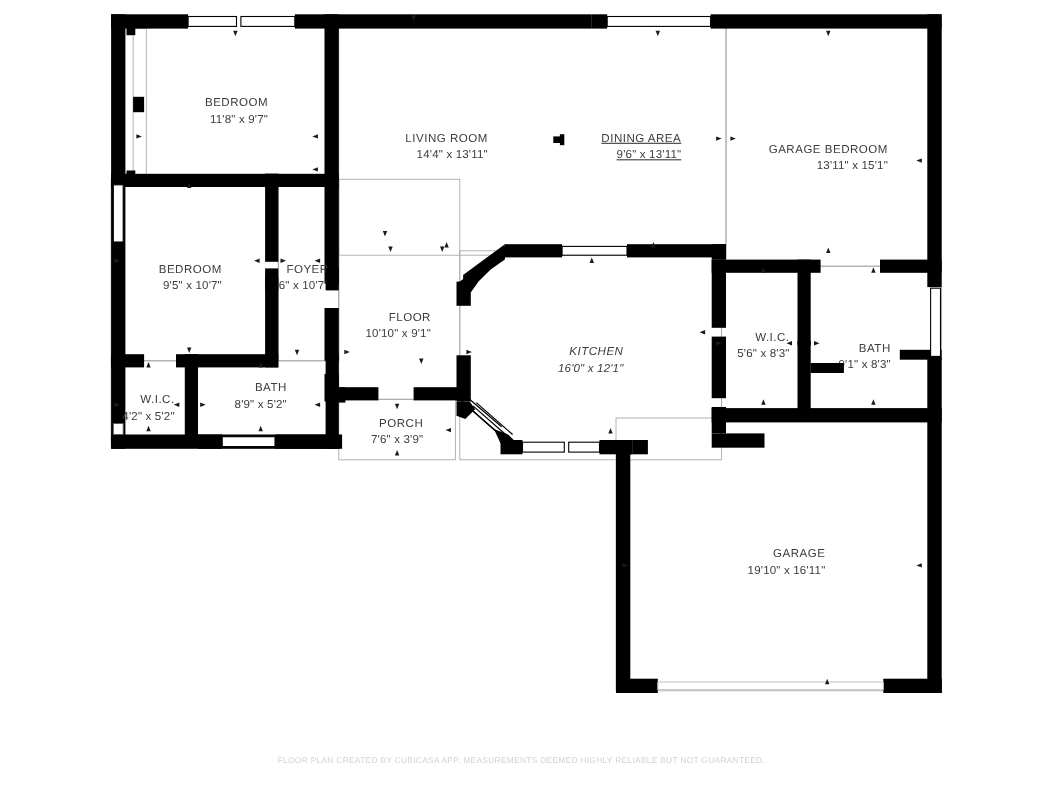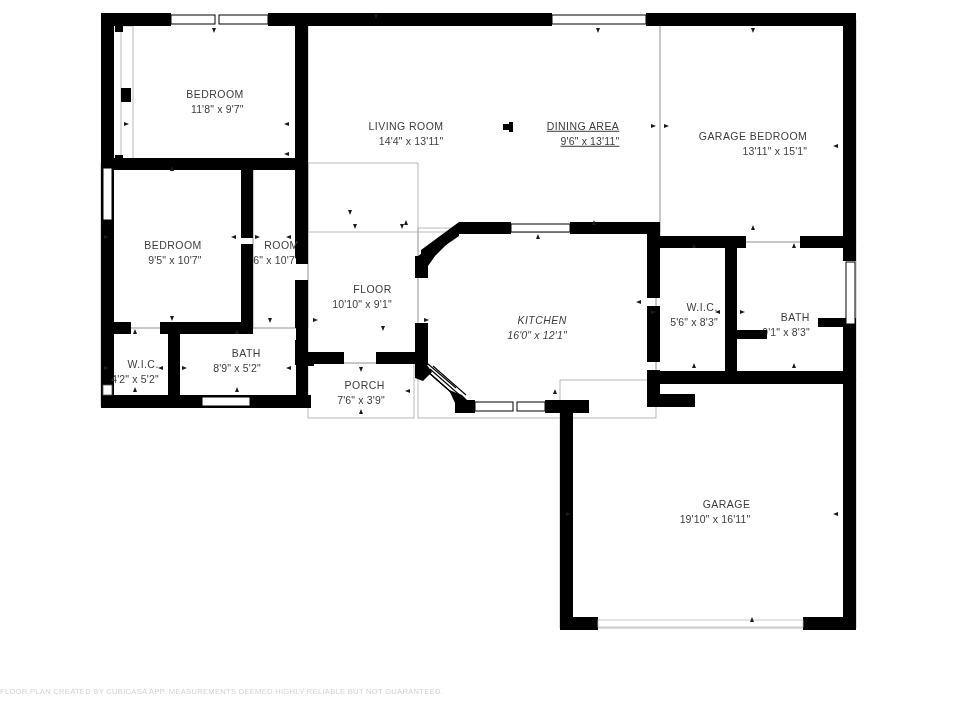--- a/index.html
+++ b/index.html
@@ -45,21 +45,21 @@
     display: block;
     font-size: 10.5px;
     letter-spacing: 0.15px;
     color: #3c3c3c;
   }
   #footer-note {
     position: absolute;
     left: 0;
     right: 12px;
     top: 687px;
-    text-align: left;
+    text-align: center;
     font-size: 7.6px;
     letter-spacing: 0.28px;
     color: #d2d2d2;
   }
   .clip-mask {
     position: absolute;
     background: #000000;
   }
 </style>
 </head>
@@ -341,21 +341,21 @@
     <span class="rl-name">GARAGE BEDROOM</span>
     <span class="rl-dims">13'11" x 15'1"</span>
   </div>
 
   <div class="room-label" style="left:173px; top:253px;">
     <span class="rl-name">BEDROOM</span>
     <span class="rl-dims">9'5" x 10'7"</span>
   </div>
 
   <div class="room-label" style="left:272px; top:253px;">
-    <span class="rl-name">ROOM</span>
+    <span class="rl-name">FOYER</span>
     <span class="rl-dims">3'6" x 10'7"</span>
   </div>
 
   <div class="room-label" style="left:362px; top:297px;">
     <span class="rl-name">FLOOR</span>
     <span class="rl-dims">10'10" x 9'1"</span>
   </div>
 
   <div class="room-label" style="left:537px; top:328px;font-style:italic;">
     <span class="rl-name">KITCHEN</span>

